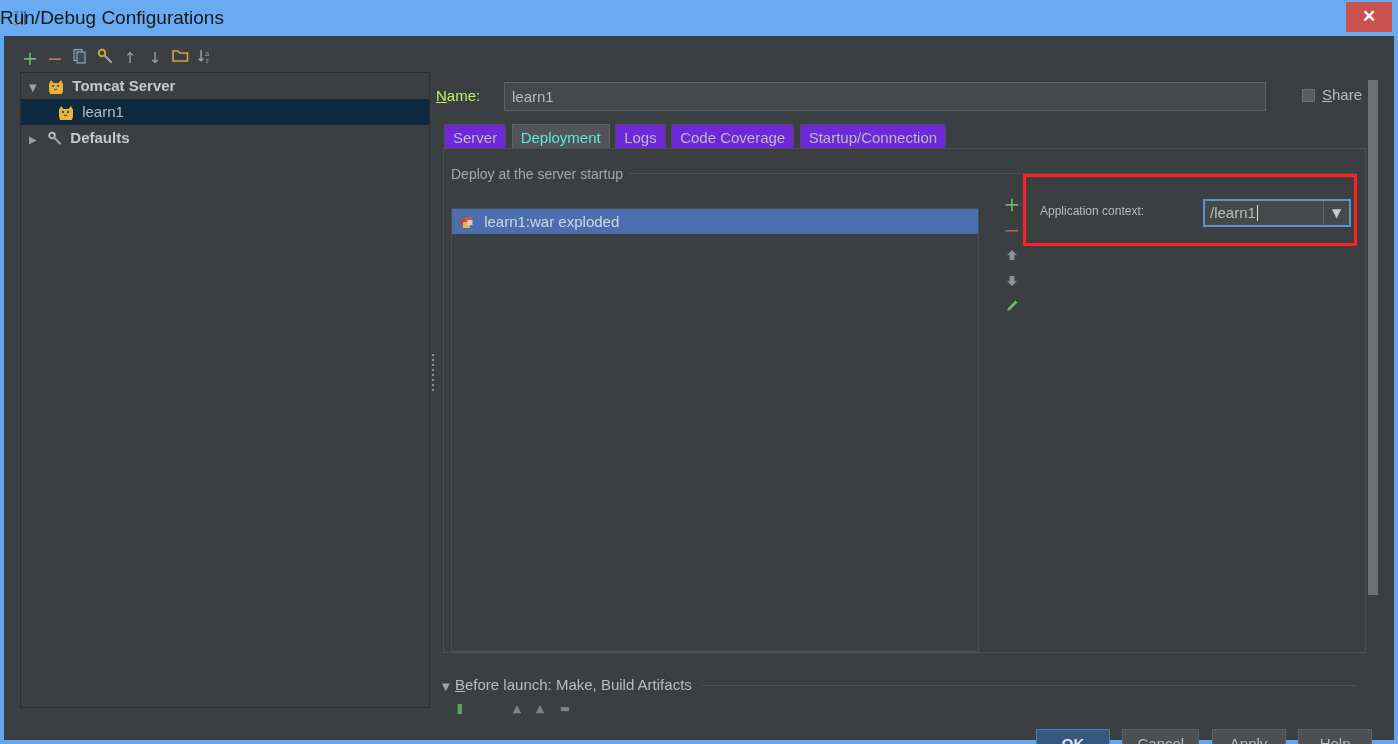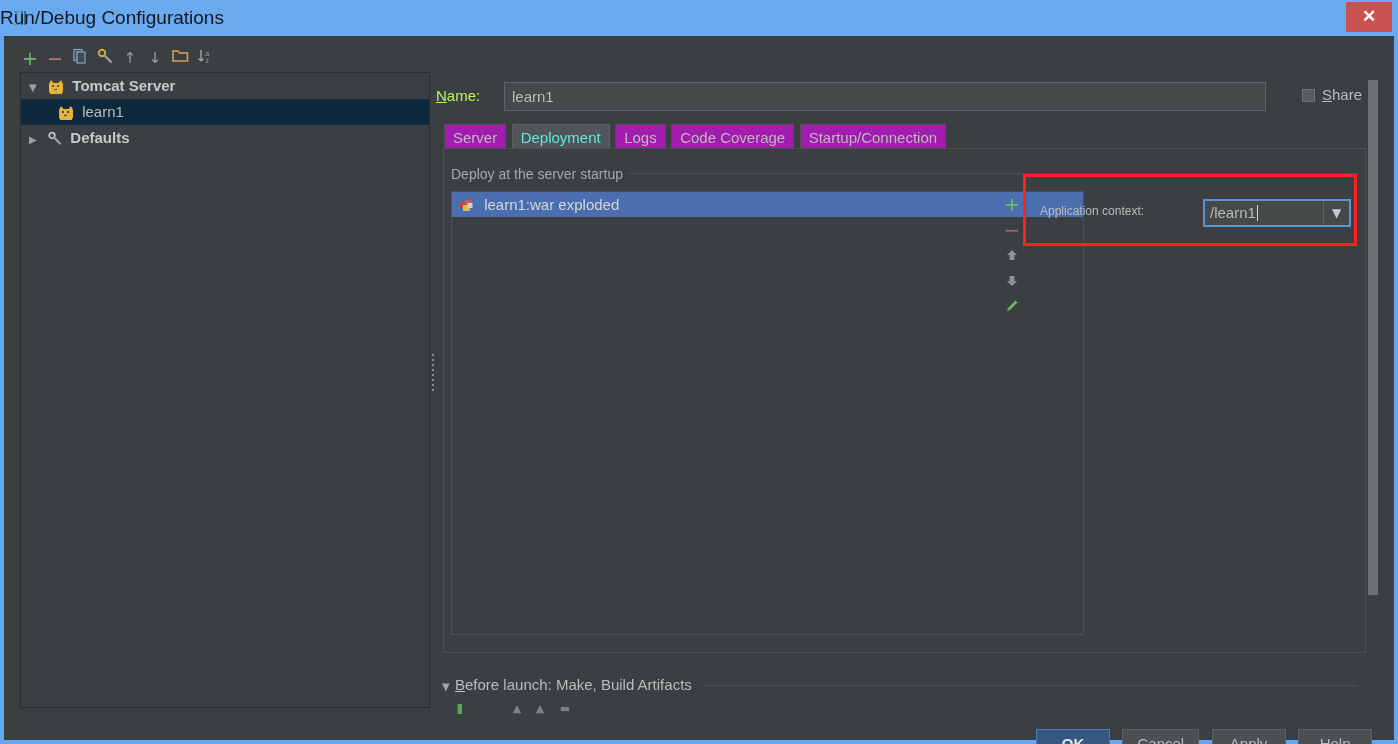--- a/index.html
+++ b/index.html
@@ -138,21 +138,21 @@
   
   #tabs {
     position: absolute; left: 440px; top: 88px;
     height: 25px;
   }
   .tab {
     display: inline-block;
     height: 25px; line-height: 25px;
     padding: 0 8px;
     font-size: 15px; color: #bbbbbb;
-    background: #a21caf;
+    background: #6d28d9;
     border: 1px solid #4d5052;
     border-bottom: none;
     cursor: pointer;
     margin-right: 1px;
     vertical-align: top;
   }
   .tab.active {
     background: #51555b;
     color: #5eead4;
     border-color: #5d6165;
@@ -173,22 +173,22 @@
     padding-right: 6px;
     z-index: 2;
   }
   #deploy-fieldset {
     position: absolute; left: 447px; top: 137px;
     width: 906px; height: 471px;
     border-top: 1px solid #4d5052;
   }
 
   #deploy-list {
-    position: absolute; left: 447px; top: 155px;
-    width: 633px; height: 444px;
+    position: absolute; left: 447px; top: 172px;
+    width: 528px; height: 444px;
     background: #3c3f41;
     border: 1px solid #4d5052;
     overflow: hidden;
   }
   #deploy-row {
     height: 25px; line-height: 25px;
     background: #4b6eaf;
     color: #d4d7da;
     font-size: 15px;
     padding-left: 7px;

